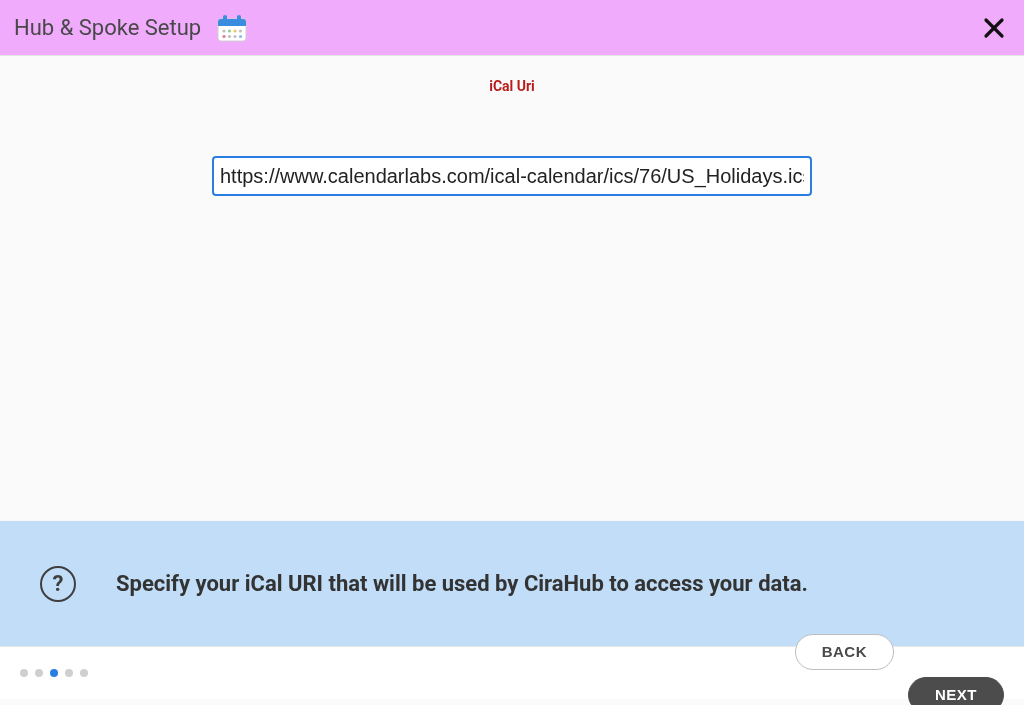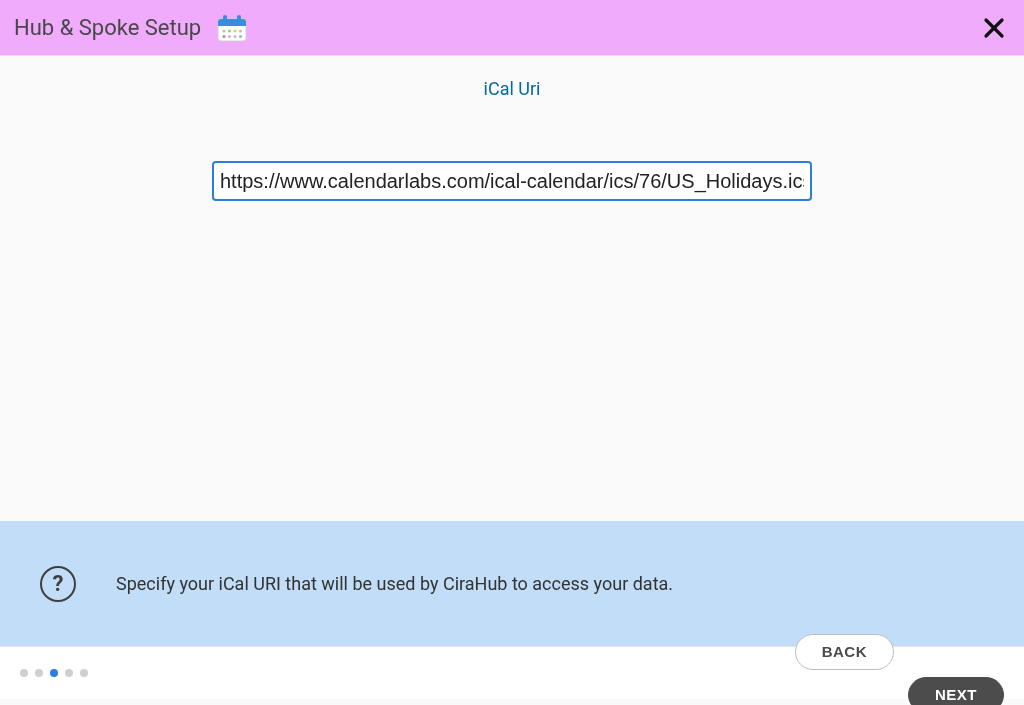--- a/index.html
+++ b/index.html
@@ -38,23 +38,23 @@
     color: #222;
   }
 
   .main {
     height: calc(705px - 56px - 125px - 59px);
     position: relative;
     background: #fafafa;
     text-align: center;
   }
   .section-title {
-    font-size: 18px;
-    color: #0369a1;
-    font-weight: 400;
+    font-size: 14px;
+    color: #b91c1c;
+    font-weight: 700;
     padding-top: 22px;
     padding-bottom: 10px;
   }
   .input-wrap {
     margin-top: 52px;
     display: flex;
     justify-content: center;
   }
   .uri-input {
     width: 600px;
@@ -83,23 +83,23 @@
     border-radius: 50%;
     display: flex;
     align-items: center;
     justify-content: center;
     font-size: 22px;
     font-weight: 700;
     color: #3f3f3f;
     flex-shrink: 0;
   }
   .help-text {
-    font-size: 18px;
+    font-size: 22px;
     color: #333;
-    font-weight: 400;
+    font-weight: 700;
   }
 
   .footer {
     height: 53px;
     background: #ffffff;
     border-top: 1px solid #e6e6e6;
     display: flex;
     align-items: center;
     padding: 0 20px;
     justify-content: space-between;

